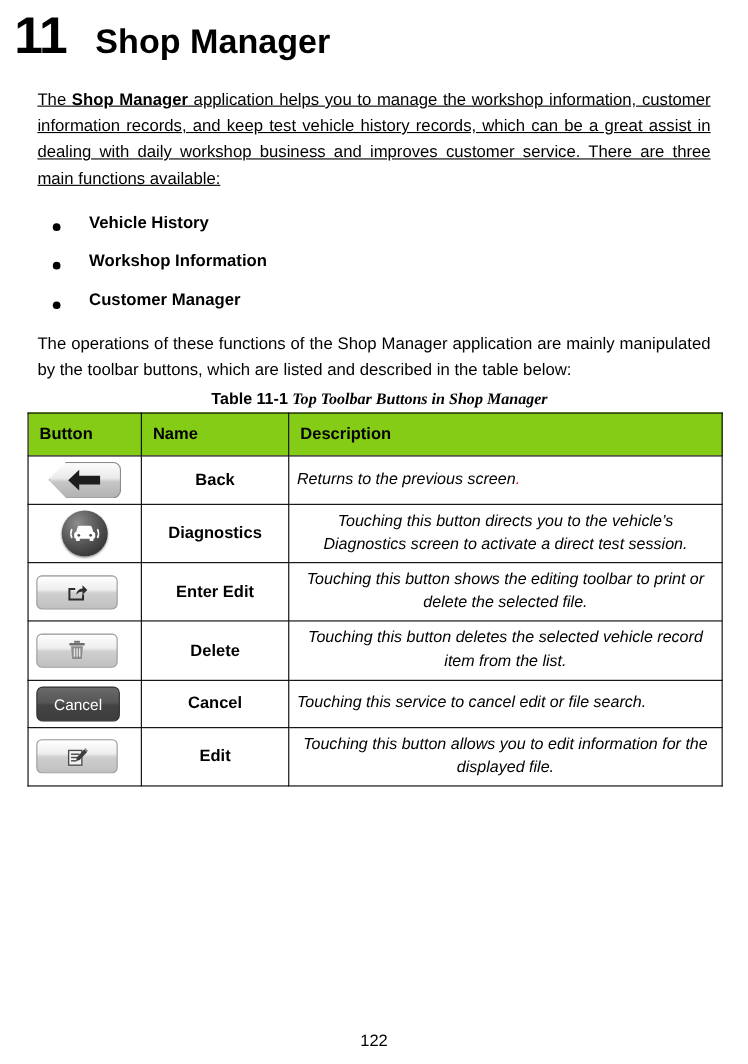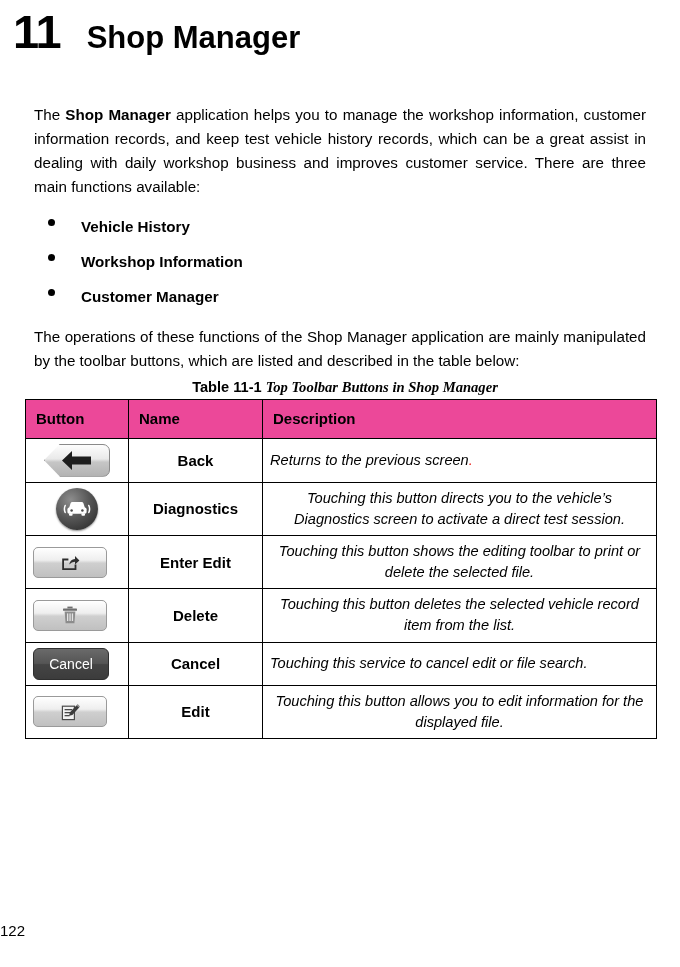--- a/index.html
+++ b/index.html
@@ -47,40 +47,41 @@
 
   
   .para {
     font-size: 15.2px;
     line-height: 1.58;
     text-align: justify;
     margin: 0;
     padding: 0 9px 0 9px;
   }
   .para.intro {
-    margin-top: 48px;
+    margin-top: 24px;
+    text-decoration: underline;
   }
   .para.ops {
     margin-top: 10px;
   }
   .para b { font-weight: bold; }
 
   
   .bullets {
     margin: 20px 0 0 0;
     padding: 0 0 0 9px;
     list-style: none;
   }
   .bullet-item {
     font-size: 15.2px;
     font-weight: bold;
     line-height: 1;
     margin-bottom: 20px;
     display: flex;
-    align-items: flex-start;
+    align-items: flex-end;
   }
   .bullet-dot {
     display: inline-block;
     width: 7px;
     height: 7px;
     border-radius: 50%;
     background: #000;
     margin-right: 26px;
     margin-left: 14px;
     flex: none;
@@ -105,21 +106,21 @@
     table-layout: fixed;
   }
   table.toolbar-table th,
   table.toolbar-table td {
     border: 1.2px solid #000000;
     vertical-align: middle;
     padding: 5px 7px;
     text-align: center;
   }
   table.toolbar-table thead th {
-    background: #ec4899;
+    background: #84cc16;
     font-size: 15px;
     font-weight: bold;
     text-align: left;
     height: 28px;
     padding-left: 10px;
   }
   col.c-button { width: 103px; }
   col.c-name   { width: 134px; }
   col.c-desc   { width: 394px; }
 
@@ -214,22 +215,22 @@
     display: flex;
     align-items: center;
     justify-content: center;
   }
 
   
   .page-number {
     position: absolute;
     left: 0;
     right: 0;
-    bottom: 28px;
-    text-align: left;
+    bottom: 12px;
+    text-align: center;
     font-size: 15px;
   }
 </style>
 </head>
 <body>
 
 <div class="page">
 
   <div class="chapter-heading">
     <span class="chapter-number">11</span>

